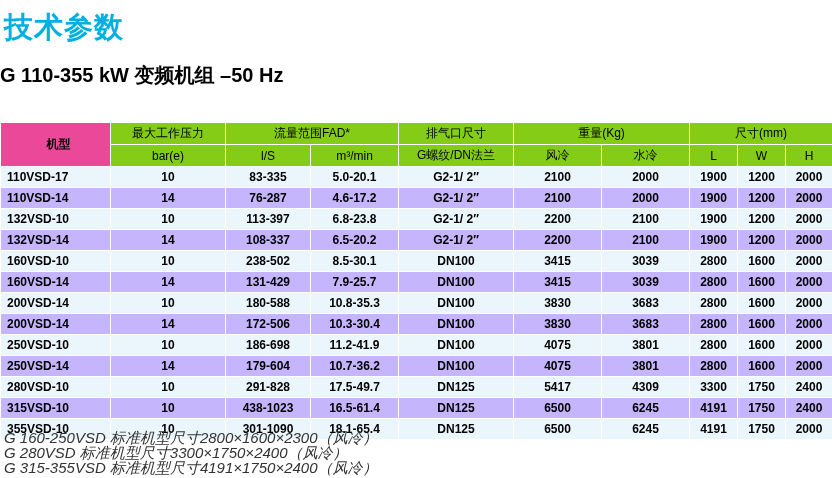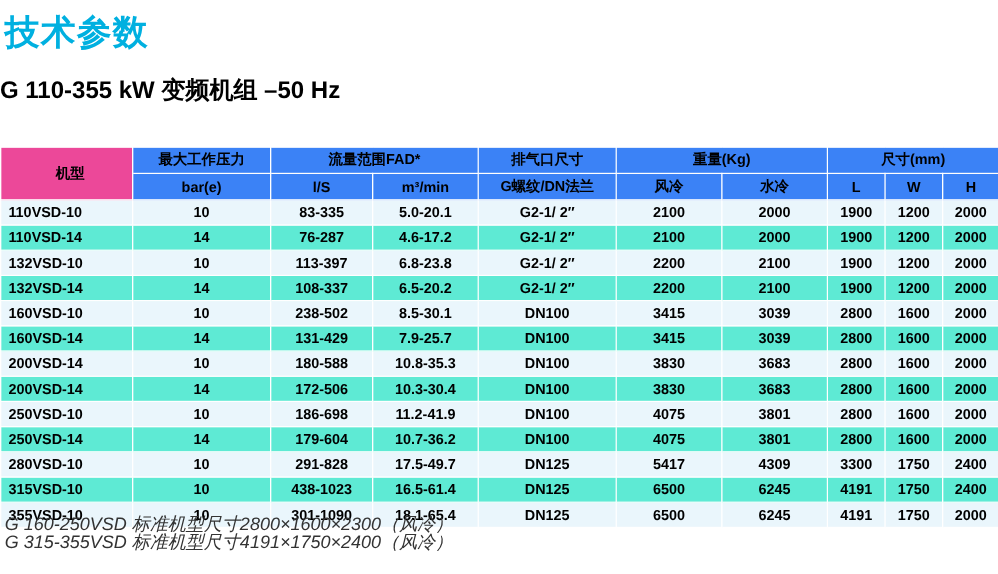--- a/index.html
+++ b/index.html
@@ -48,41 +48,41 @@
   table.spec td, table.spec th {
     border: 1px solid #ffffff;
     padding: 0;
     text-align: center;
     vertical-align: middle;
     font-size: 12px;
     color: #000000;
   }
   
   .hdr1 th, .hdr2 th {
-    background: #3b82f6;
-    font-weight: bold;
+    background: #84cc16;
+    font-weight: normal;
     height: 21px;
     font-size: 12.5px;
     border-right: 1px solid #ffffff;
     border-bottom: 1px solid #ffffff;
   }
   th.model-cell {
     background: #ec4899;
     text-align: left;
     padding-left: 6px !important;
     font-weight: bold;
   }
   
   tbody tr td {
     height: 20px;
     border-right: 1px solid #ffffff;
     border-bottom: 1px solid #ffffff;
   }
   tbody tr.odd td { background: #eaf6fc; }
-  tbody tr.even td { background: #5eead4; }
+  tbody tr.even td { background: #c4b5fd; }
   tbody tr.odd td.model, tbody tr.even td.model {
     text-align: left;
     padding-left: 6px;
     font-weight: bold;
   }
   tbody td.model { font-weight: bold; }
   tbody td.b { font-weight: bold; }
   .notes {
     position: absolute;
     left: 4px;
@@ -131,21 +131,21 @@
         <th>G螺纹/DN法兰</th>
         <th>风冷</th>
         <th>水冷</th>
         <th>L</th>
         <th>W</th>
         <th>H</th>
       </tr>
     </thead>
     <tbody>
       <tr class="odd">
-        <td class="model">110VSD-10</td>
+        <td class="model">110VSD-17</td>
         <td class="b">10</td>
         <td class="b">83-335</td>
         <td class="b">5.0-20.1</td>
         <td class="b">G2-1/ 2″</td>
         <td class="b">2100</td>
         <td class="b">2000</td>
         <td class="b">1900</td>
         <td class="b">1200</td>
         <td class="b">2000</td>
       </tr>
@@ -291,16 +291,17 @@
         <td class="b">6245</td>
         <td class="b">4191</td>
         <td class="b">1750</td>
         <td class="b">2000</td>
       </tr>
     </tbody>
   </table>
 
   <div class="notes">
     <div>G 160-250VSD 标准机型尺寸2800×1600×2300（风冷）</div>
+    <div>G 280VSD 标准机型尺寸3300×1750×2400（风冷）</div>
     <div>G 315-355VSD 标准机型尺寸4191×1750×2400（风冷）</div>
   </div>
 
 </div>
 
 </body></html>

